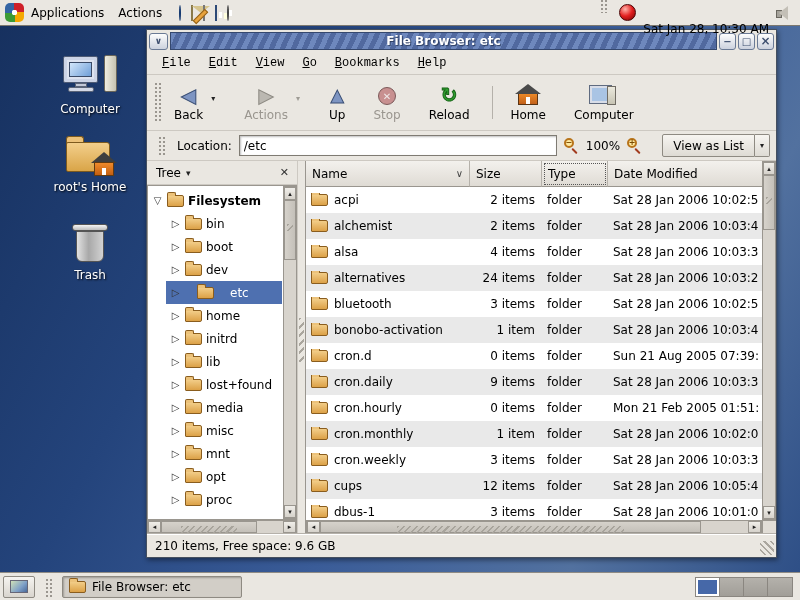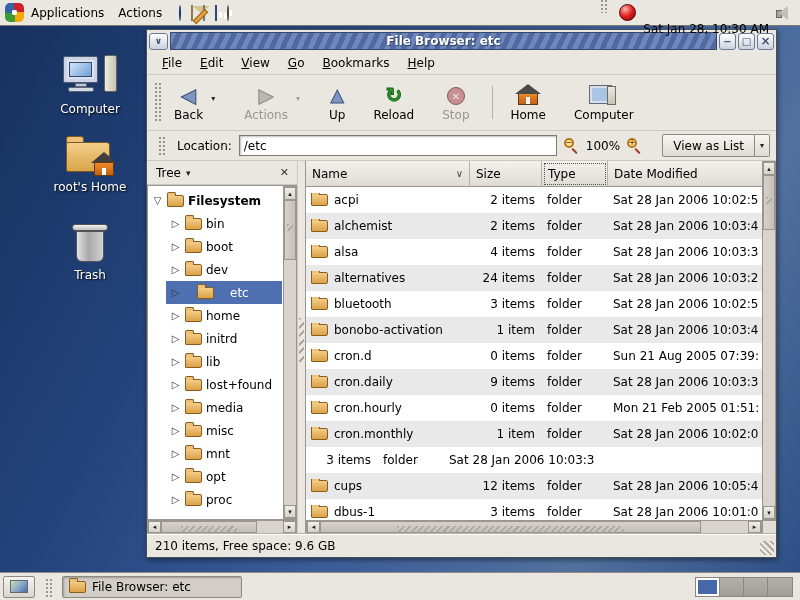--- a/index.html
+++ b/index.html
@@ -67,21 +67,21 @@
   .win-menu-btn::before{content:"∨";}
   .title-stripes{flex:1;height:18px;border:1px solid #35486e;display:flex;align-items:center;justify-content:center;
     background:repeating-linear-gradient(115deg,#6e88bd 0 5px,#51699f 5px 10px);}
   .title-text{color:#fff;font-weight:bold;font-size:12px;text-shadow:1px 1px 1px #2a3a5c;}
   .win-controls{display:flex;gap:2px;}
   .wc-btn{width:17px;height:17px;background:linear-gradient(#fdfdfd,#ccd2de);border:1px solid #6a7a95;border-radius:3px;
     display:flex;align-items:center;justify-content:center;font-size:10px;color:#3f5070;font-weight:bold;}
   .glyph-min::before{content:"−";} .glyph-max::before{content:"□";} .glyph-close::before{content:"×";font-size:12px;}
 
   .menubar{height:23px;display:flex;align-items:center;padding-left:6px;border-bottom:1px solid #cdc9c2;}
-  .menu-item{padding:3px 9px;} 
+  .menu-item{padding:3px 9px;font-family:Liberation Mono, monospace;} 
 
   .toolbar{height:56px;display:flex;align-items:center;border-bottom:1px solid #cdc9c2;padding:2px 2px;}
   .handle-v{width:7px;align-self:stretch;margin:5px 5px;background-image:radial-gradient(circle,#9a968f 1px,transparent 1.3px);background-size:4px 4px;}
   .tb-group{display:flex;align-items:stretch;margin-right:12px;}
   .tb-btn{display:flex;flex-direction:column;align-items:center;justify-content:flex-end;gap:3px;padding:3px 8px;}
   .tb-btn .cap{font-size:12px;}
   .tb-btn.disabled .cap{color:#9a968f;}
   .tb-chev{display:flex;align-items:flex-start;padding-top:14px;width:13px;font-size:8px;color:#222;}
   .tb-chev.disabled{color:#9f9c95;}
   .tb-chev::before{content:"▾";}
@@ -297,33 +297,33 @@
         </span>
         <span class="tb-group">
           <span class="tb-btn">
             <span class="tb-ico">
               <span class="i-up"></span>
             </span>
             <span class="cap">Up</span>
           </span>
         </span>
         <span class="tb-group">
+          <span class="tb-btn disabled">
+            <span class="tb-ico">
+              <span class="i-stop"></span>
+            </span>
+            <span class="cap">Stop</span>
+          </span>
+        </span>
+        <span class="tb-group">
           <span class="tb-btn">
             <span class="tb-ico">
               <span class="i-reload"></span>
             </span>
             <span class="cap">Reload</span>
-          </span>
-        </span>
-        <span class="tb-group">
-          <span class="tb-btn disabled">
-            <span class="tb-ico">
-              <span class="i-stop"></span>
-            </span>
-            <span class="cap">Stop</span>
           </span>
         </span>
         <span class="tb-sep"></span>
         <span class="tb-group">
           <span class="tb-btn">
             <span class="tb-ico">
               <span class="i-home"></span>
             </span>
             <span class="cap">Home</span>
           </span>
@@ -545,20 +545,24 @@
           <div class="lrow alt">
             <div class="c-name">
               <span class="ic-folder"></span>
               <span>cron.monthly</span>
             </div>
             <div class="c-size">1 item</div>
             <div class="c-type">folder</div>
             <div class="c-date">Sat 28 Jan 2006 10:02:0</div>
           </div>
           <div class="lrow">
+            <div class="c-name">
+              <span class="ic-folder"></span>
+              <span>cron.weekly</span>
+            </div>
             <div class="c-size">3 items</div>
             <div class="c-type">folder</div>
             <div class="c-date">Sat 28 Jan 2006 10:03:3</div>
           </div>
           <div class="lrow alt">
             <div class="c-name">
               <span class="ic-folder"></span>
               <span>cups</span>
             </div>
             <div class="c-size">12 items</div>

